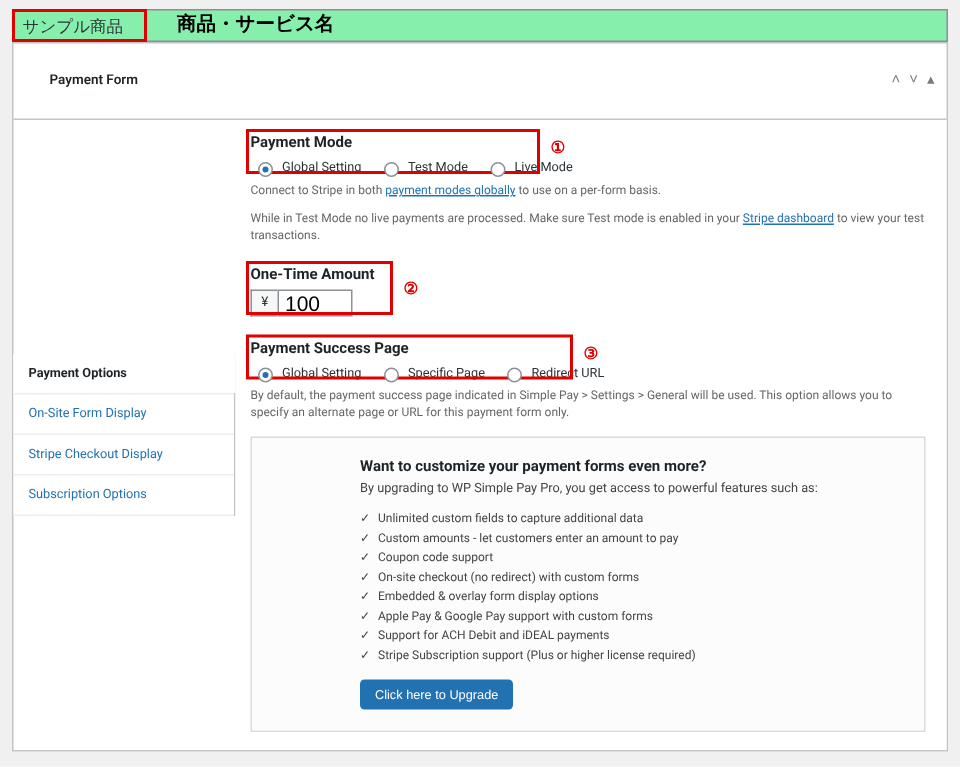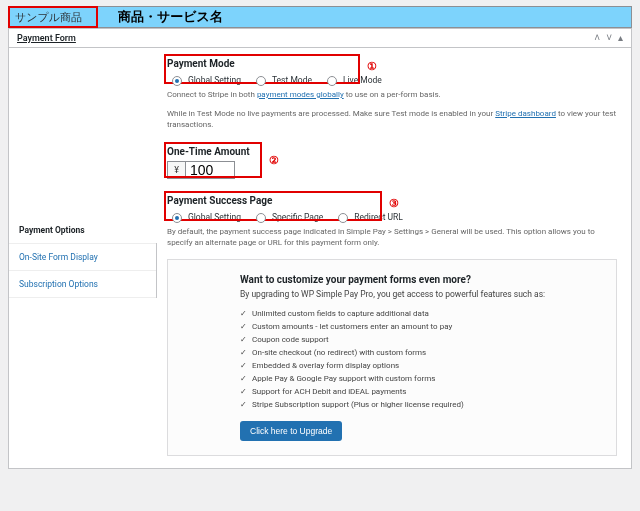--- a/index.html
+++ b/index.html
@@ -20,21 +20,21 @@
     font-weight: 500;
     color: #1d2327;
     margin: 0 0 6px 0;
     padding: 0;
   }
   .title-row { position: relative; }
   .title-input {
     width: 100%;
     height: 22px;
     border: 1px solid #8c8f94;
-    background: #7dd3fc;
+    background: #86efac;
     padding: 2px 6px;
     font-size: 11px;
     line-height: 18px;
     color: #2c3338;
   }
   .title-hl {
     position: absolute;
     left: 0; top: 0;
     height: 22px;
     width: 90px;
@@ -77,23 +77,22 @@
   .postbox-header {
     display: flex;
     align-items: center;
     justify-content: space-between;
     border-bottom: 1px solid #c3c4c7;
     padding: 4px 8px;
   }
   .postbox-header h2 {
     font-size: 9px;
     font-weight: 600;
-    margin: 0;
-    color: #1d2327;
-    text-decoration: underline;
+    margin: 16px;
+    color: #1d2327;
   }
   .postbox-header .toggles {
     display: flex;
     gap: 6px;
     color: #787c82;
   }
   .postbox-header .toggles span { cursor: pointer; font-size: 10px; line-height: 1; }
 
   .layout {
     display: flex;
@@ -287,20 +286,21 @@
         <span>˄</span>
         <span>˅</span>
         <span>▴</span>
       </div>
     </div>
 
     <div class="layout">
       <nav class="side-nav">
         <a class="active">Payment Options</a>
         <a>On-Site Form Display</a>
+        <a>Stripe Checkout Display</a>
         <a>Subscription Options</a>
       </nav>
 
       <div class="content">
 
         <div class="group">
           <div class="hl" style="left:-3px; top:-4px; width:196px; height:30px;"></div>
           <span class="num" style="left:200px; top:2px;">①</span>
           <p class="flabel">Payment Mode</p>
           <div class="opts">

